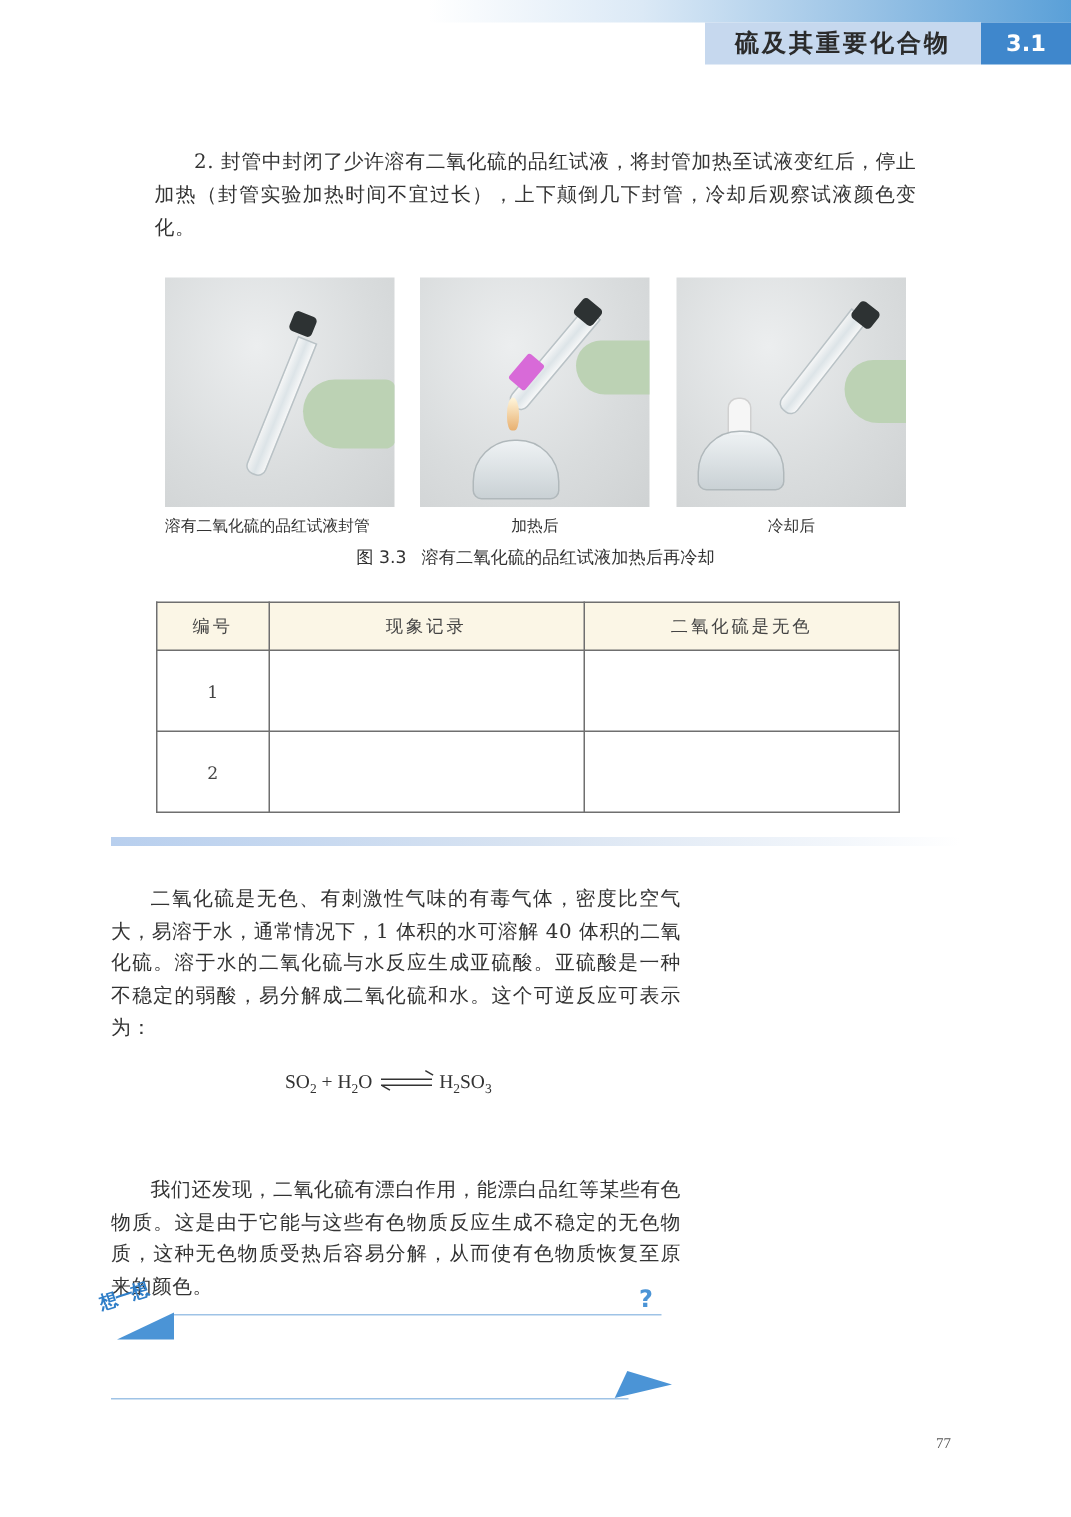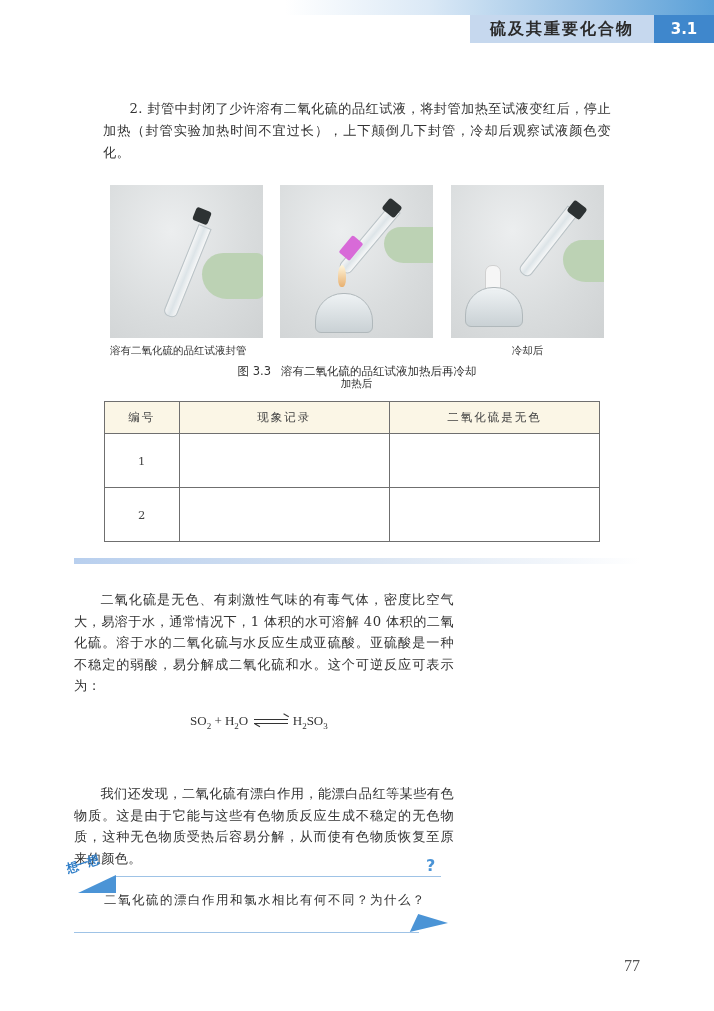--- a/index.html
+++ b/index.html
@@ -64,21 +64,21 @@
     position: absolute; width: 14px; height: 22px; background: #d86ad8; border-radius: 2px;
   }
   .snuff {
     position: absolute; width: 14px; height: 24px; background: #f6f6f6; border-radius: 7px 7px 2px 2px;
     border: 1px solid #d0d0d0;
   }
   .sub-caption {
     position: absolute; top: 344px; font-size: 10.5px; color: #333; text-align: center;
   }
   .sc1 { left: 110px; width: 160px; text-align: left; }
-  .sc2 { left: 280px; width: 153px; margin-top: 33px; }
+  .sc2 { left: 280px; width: 153px; }
   .sc3 { left: 451px; width: 153px; }
   .fig-caption {
     position: absolute; top: 364px; left: 110px; width: 494px; text-align: center;
     font-size: 11.5px; color: #333;
   }
   .fig-caption .fig-num { font-family: "DejaVu Sans", "Liberation Sans", sans-serif; margin-right: 10px; }
   table.record {
     position: absolute; left: 104px; top: 401px; width: 496px; border-collapse: collapse;
     font-size: 11.5px; color: #444;
   }
@@ -121,21 +121,21 @@
   .think-text {
     position: absolute; left: 40px; top: 44px; font-size: 12.5px; color: #333; letter-spacing: 1.5px;
   }
   .think-line-bot { position: absolute; left: 10px; top: 84px; width: 345px; height: 0; border-top: 1.5px solid #9fc3e6; }
   .think-arrow {
     position: absolute; left: 350px; top: 66px; width: 0; height: 0;
     border-top: 9px solid transparent; border-bottom: 9px solid transparent; border-left: 34px solid #4b94d6;
     transform: skewX(-25deg);
   }
   .page-number {
-    position: absolute; left: 624px; top: 957px; font-size: 16px; color: #555;
+    position: absolute; left: 624px; top: 957px; font-size: 10px; color: #555;
     font-family: "Liberation Serif", "DejaVu Serif", serif;
   }
 </style>
 </head>
 <body>
 
 <div class="top-bar"></div>
 <div class="chapter-tab">硫及其重要化合物</div>
 <div class="chapter-num">3.1</div>
 
@@ -209,18 +209,17 @@
   <span>H</span><sub>2</sub><span>SO</span><sub>3</sub>
 </div>
 
 <div class="para p3">我们还发现，二氧化硫有漂白作用，能漂白品红等某些有色物质。这是由于它能与这些有色物质反应生成不稳定的无色物质，这种无色物质受热后容易分解，从而使有色物质恢复至原来的颜色。</div>
 
 <div class="think-box">
   <div class="think-tri"></div>
   <div class="think-badge">想一想</div>
   <div class="think-line-top"></div>
   <div class="think-q">?</div>
-  <div class="think-text">二氧化硫的漂白作用和氯水相比有何不同？为什么？</div>
   <div class="think-line-bot"></div>
   <div class="think-arrow"></div>
 </div>
 
 <div class="page-number">77</div>
 
 </body></html>

